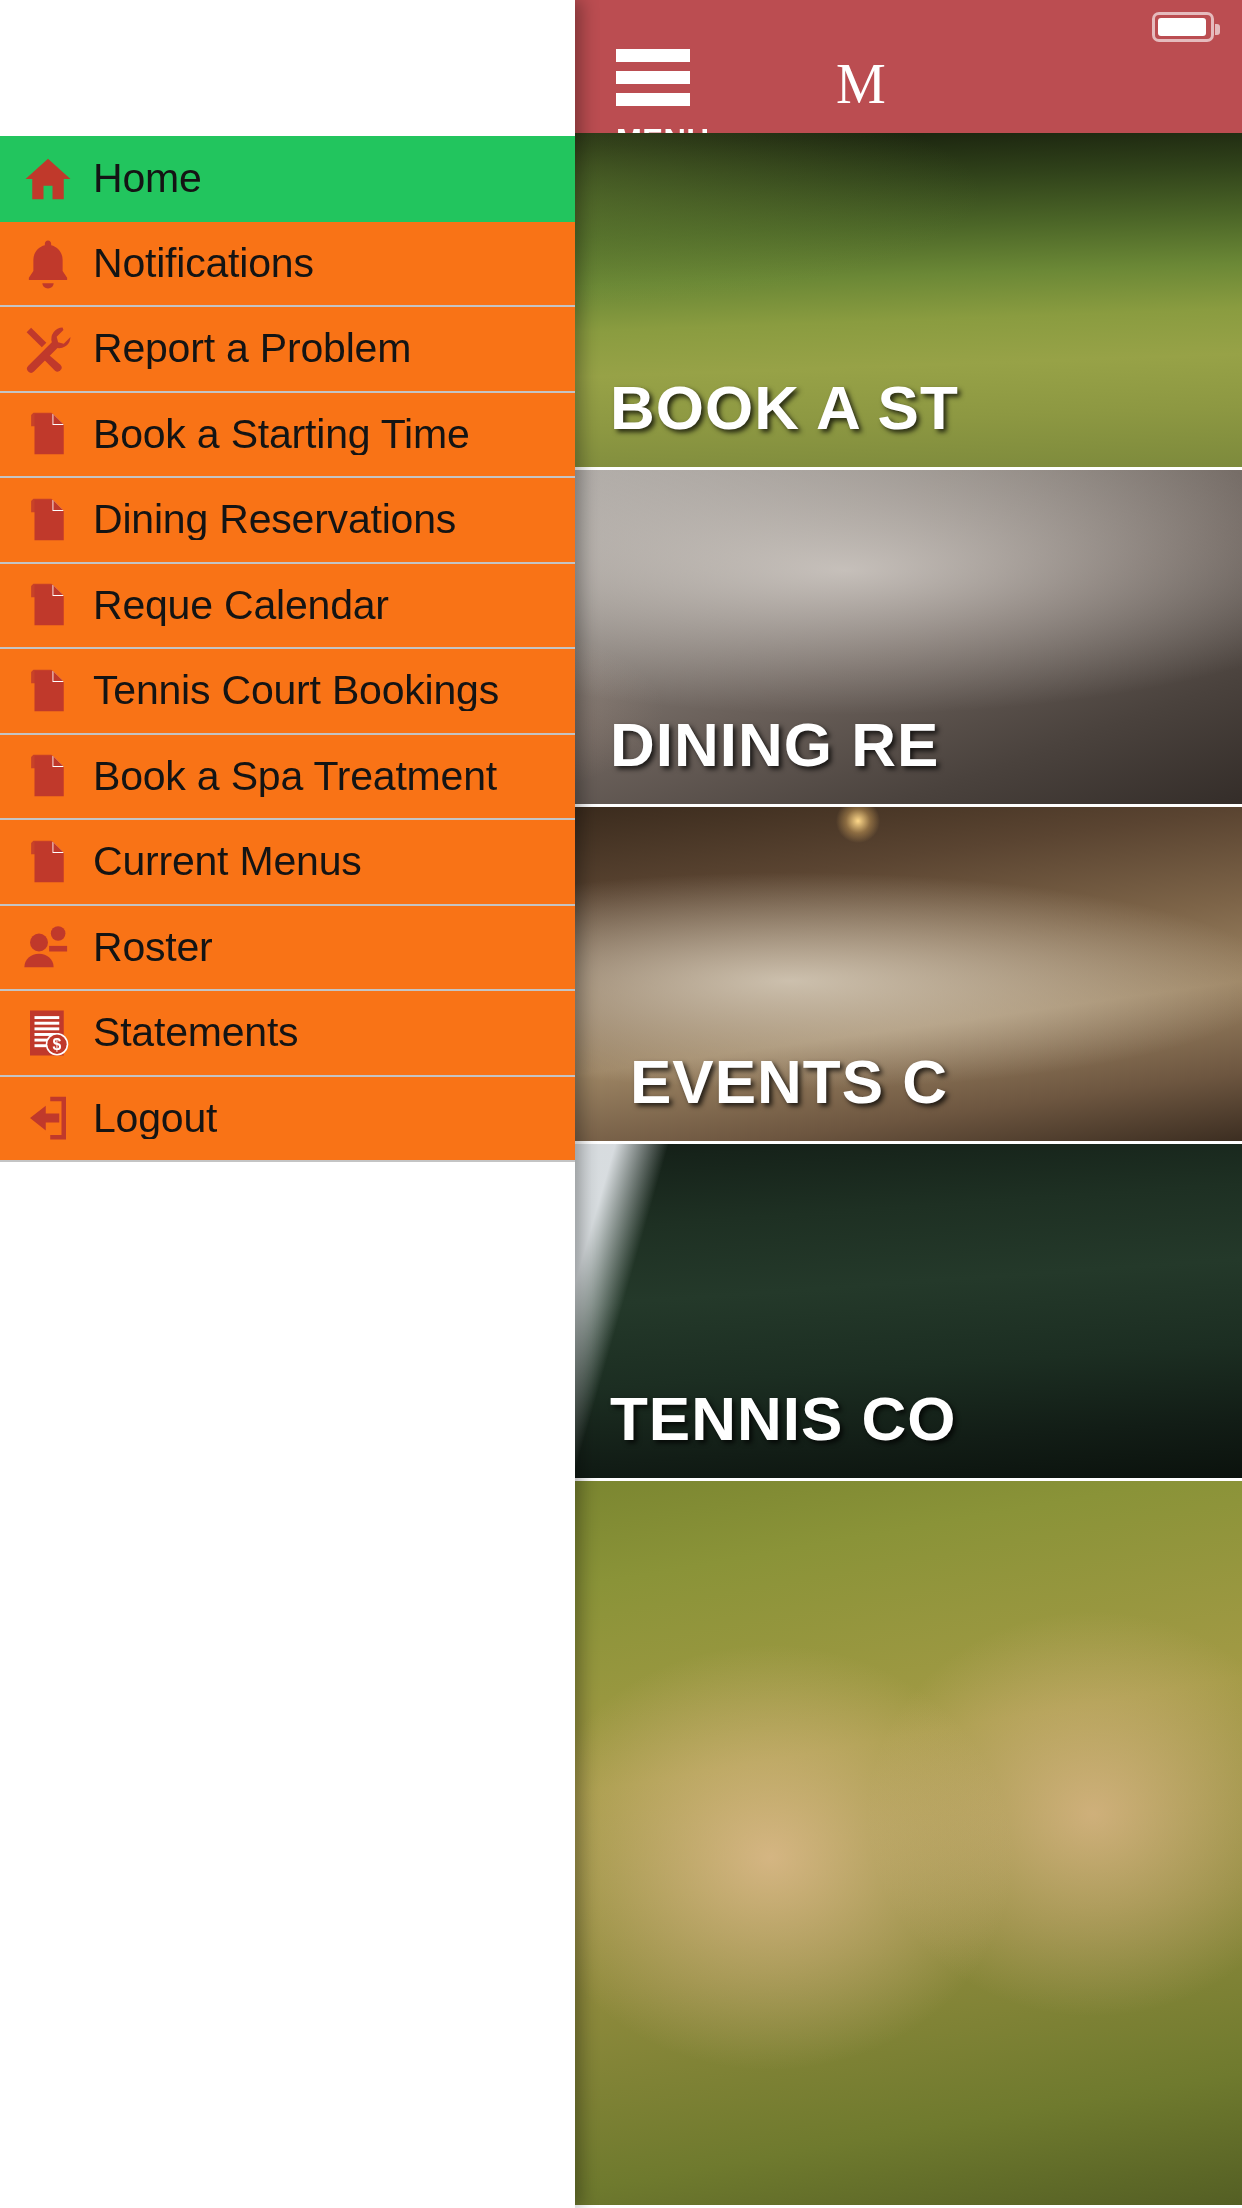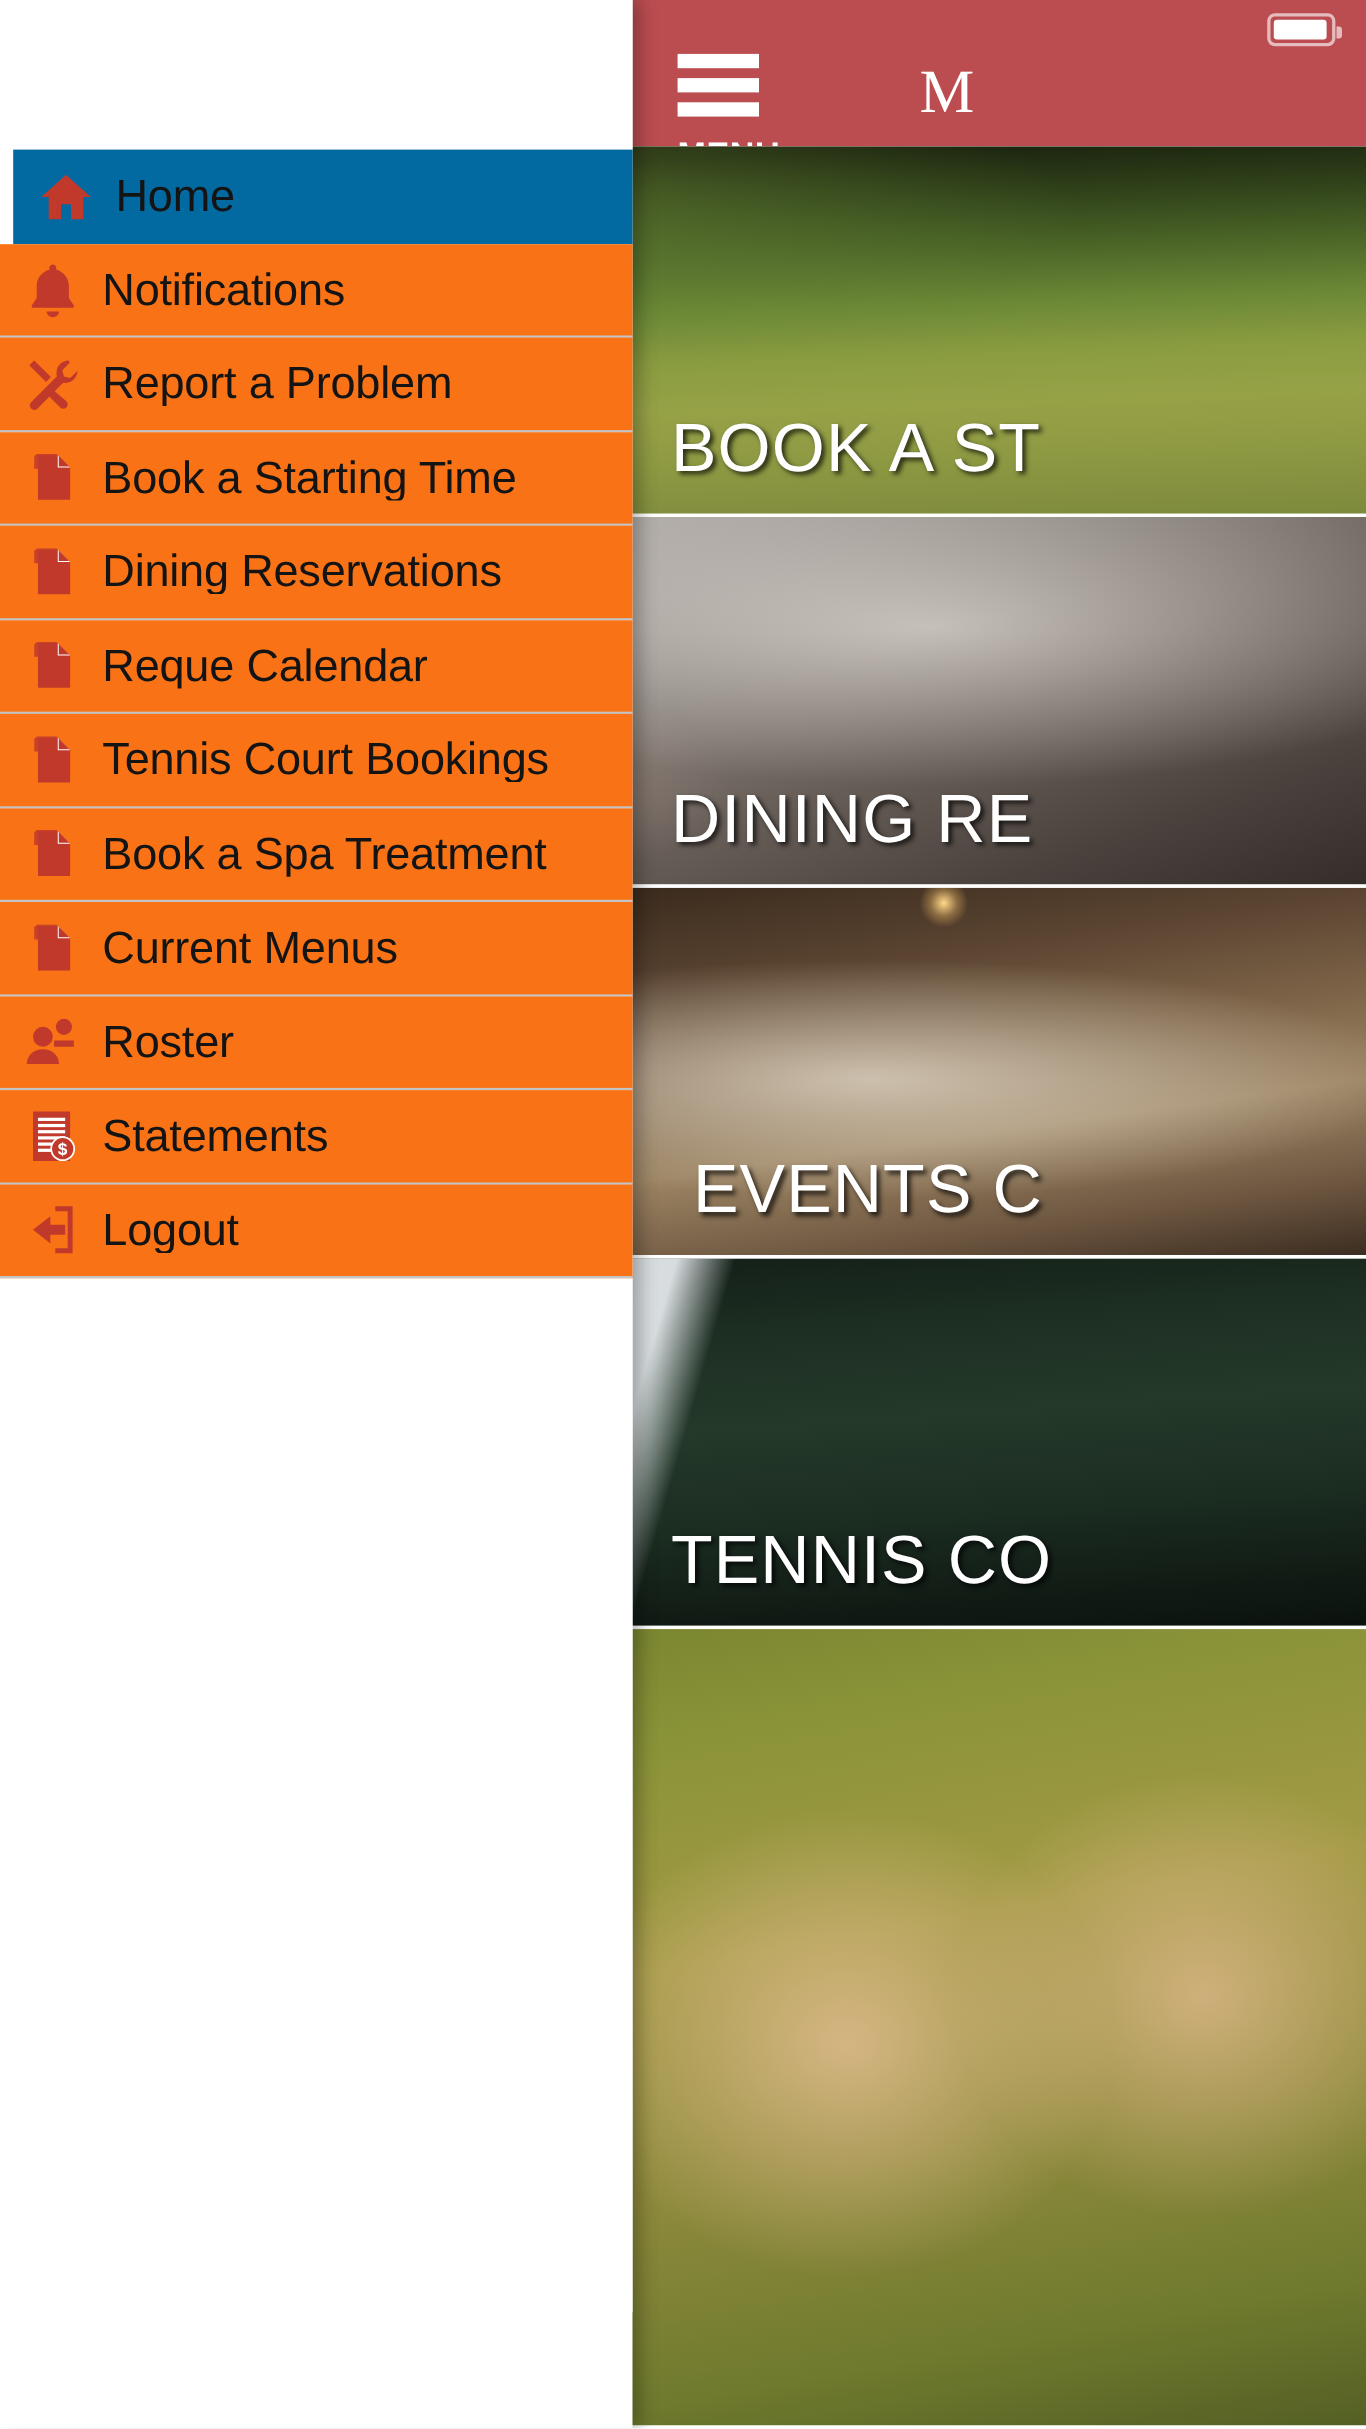--- a/index.html
+++ b/index.html
@@ -127,20 +127,21 @@
   }
   .card-caption {
     position: absolute;
     left: 610px;
     bottom: 24px;
     color: #ffffff;
     font-size: 62px;
     letter-spacing: 1px;
     white-space: nowrap;
     text-shadow: 3px 3px 5px rgba(0,0,0,0.75);
+    font-weight: bold;
   }
 
   
   .photo-golf {
     background:
       radial-gradient(ellipse 70% 55% at 30% 18%, rgba(120,150,60,0.55), rgba(0,0,0,0) 70%),
       linear-gradient(178deg,
         #141a0d 0%, #1d2710 9%, #30421a 20%,
         #4b6527 33%, #6b8836 46%, #8a9c40 58%,
         #97a247 70%, #8d9842 84%, #7d8a3c 100%);
@@ -198,23 +199,22 @@
   .menu-item {
     position: relative;
     display: flex;
     align-items: center;
     height: 85.5px;
     background: #f97316;
     border-bottom: 2px solid #c4c4c4;
     cursor: pointer;
   }
   .menu-item.active {
-    background: #0369a1;
+    background: #22c55e;
     border-bottom: none;
-    margin-left: 12px;
   }
 
   .menu-icon {
     width: 54px;
     min-width: 54px;
     height: 54px;
     margin-left: 21px;
     margin-right: 18px;
     display: flex;
     align-items: center;

